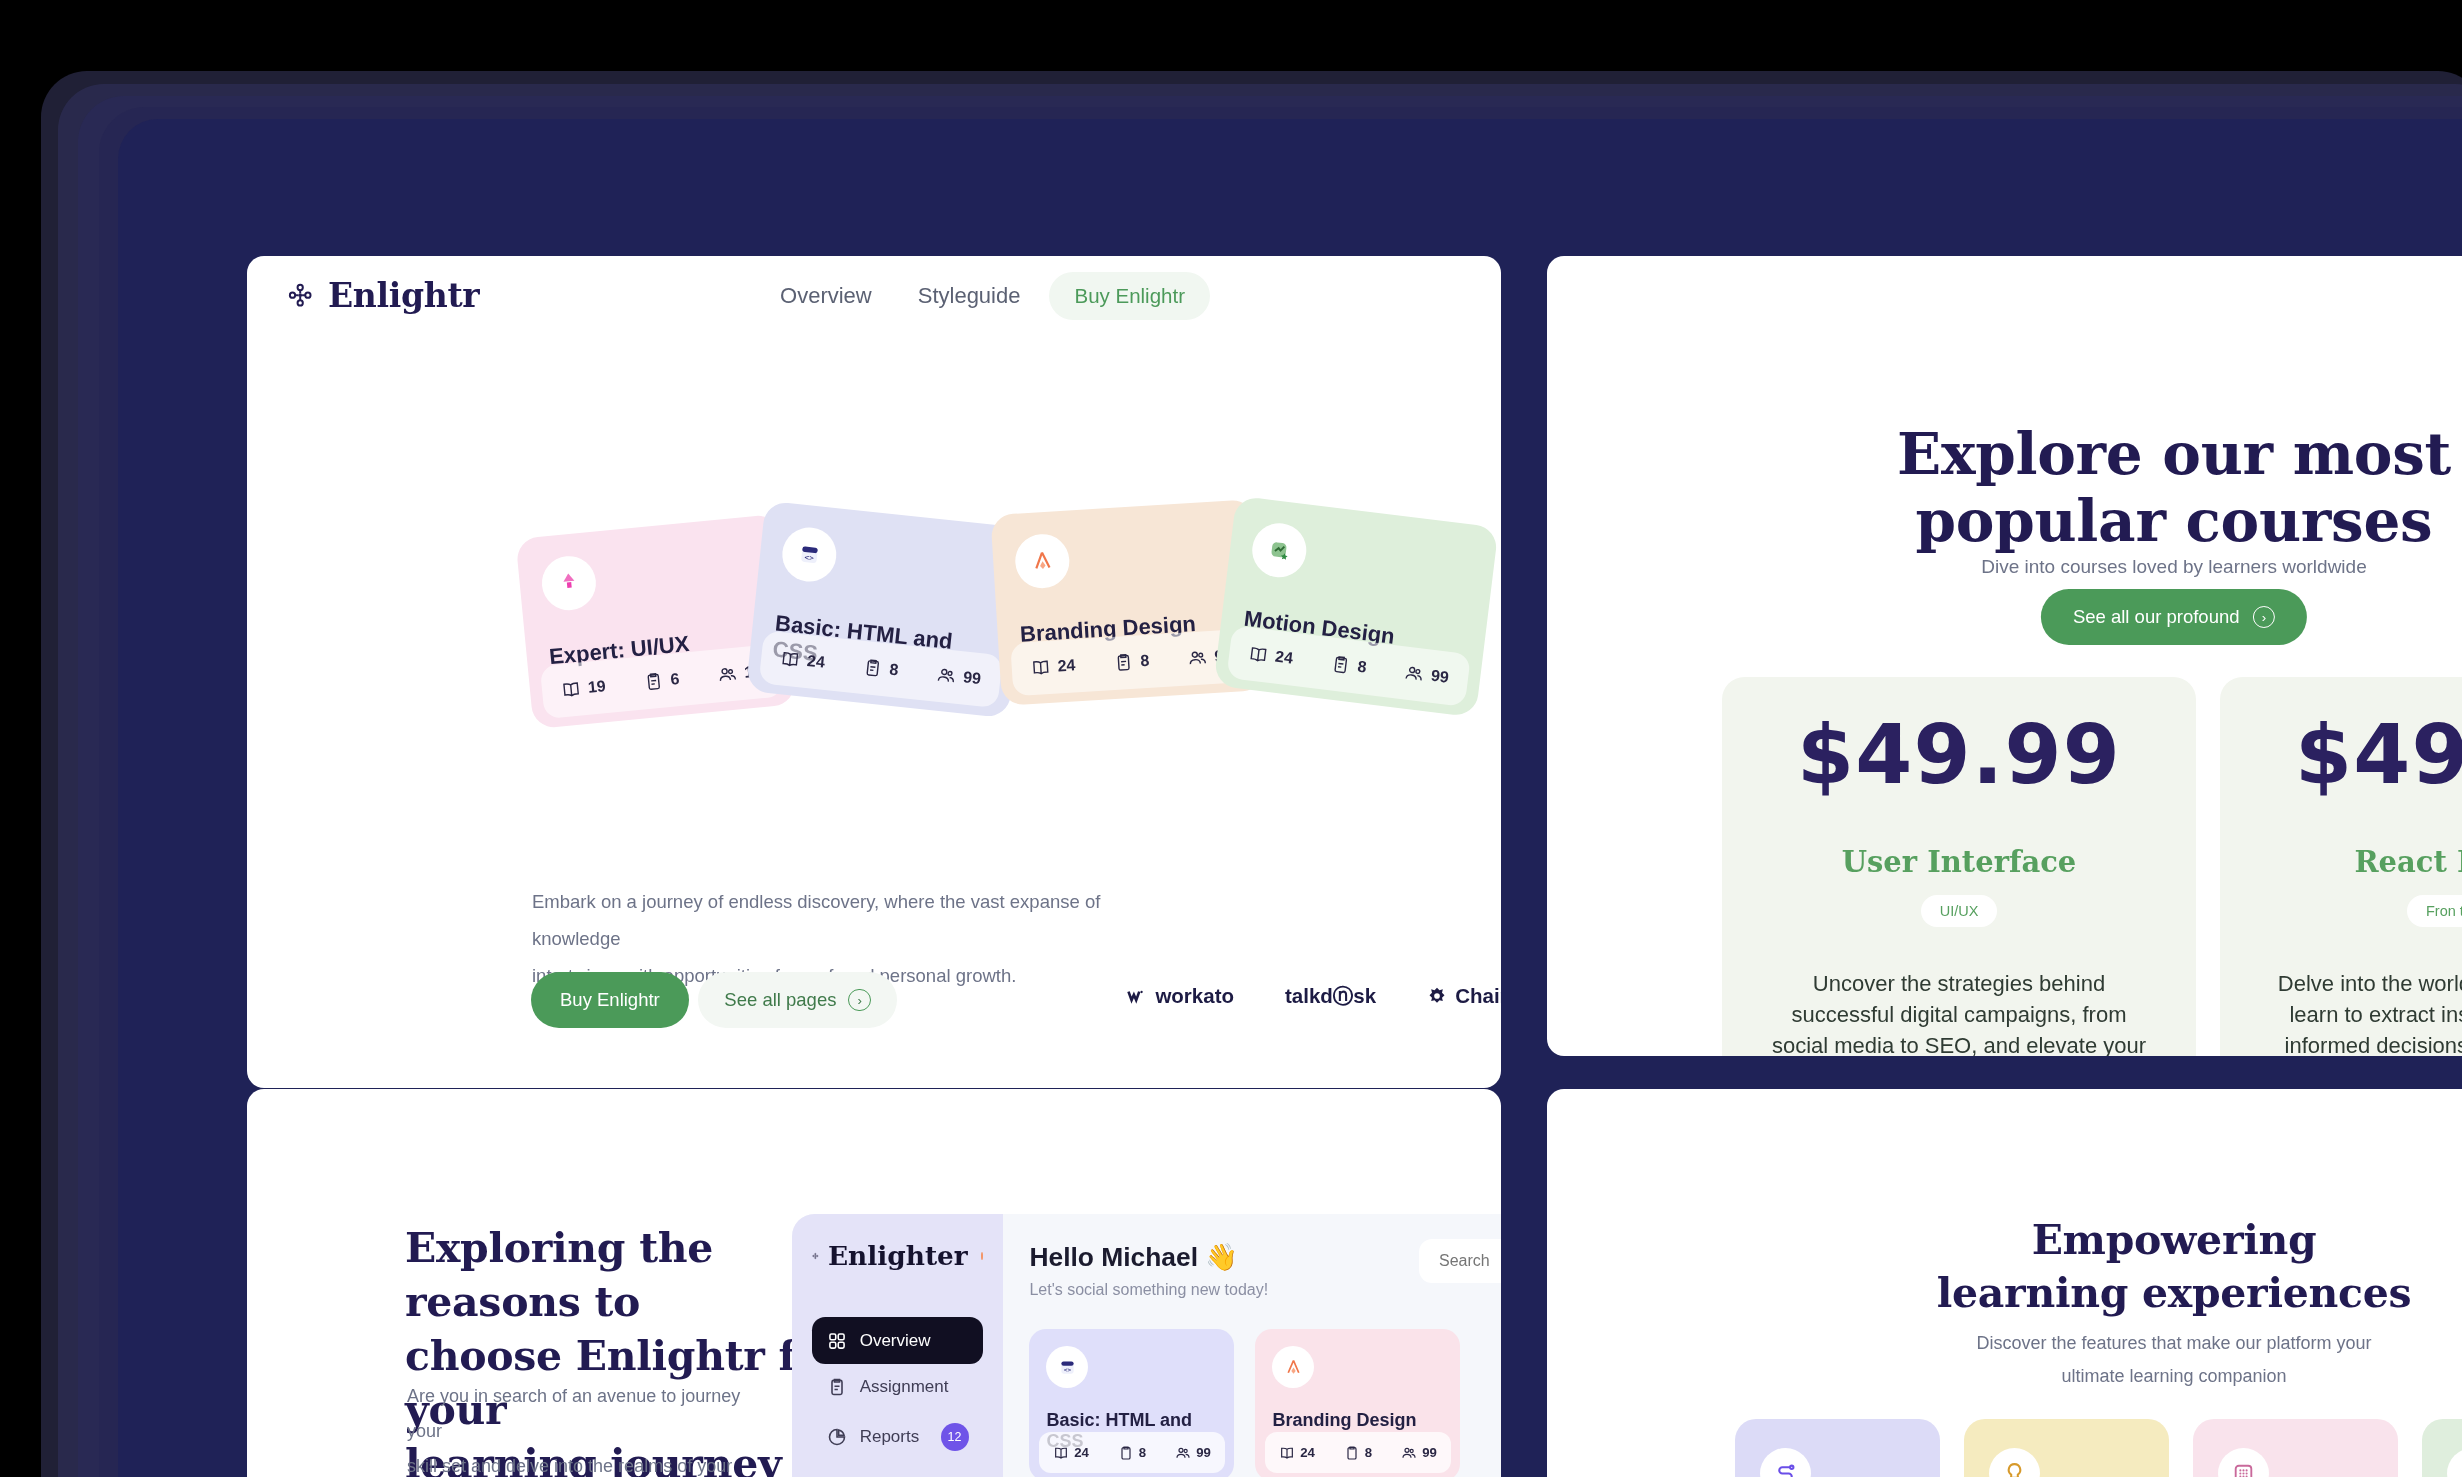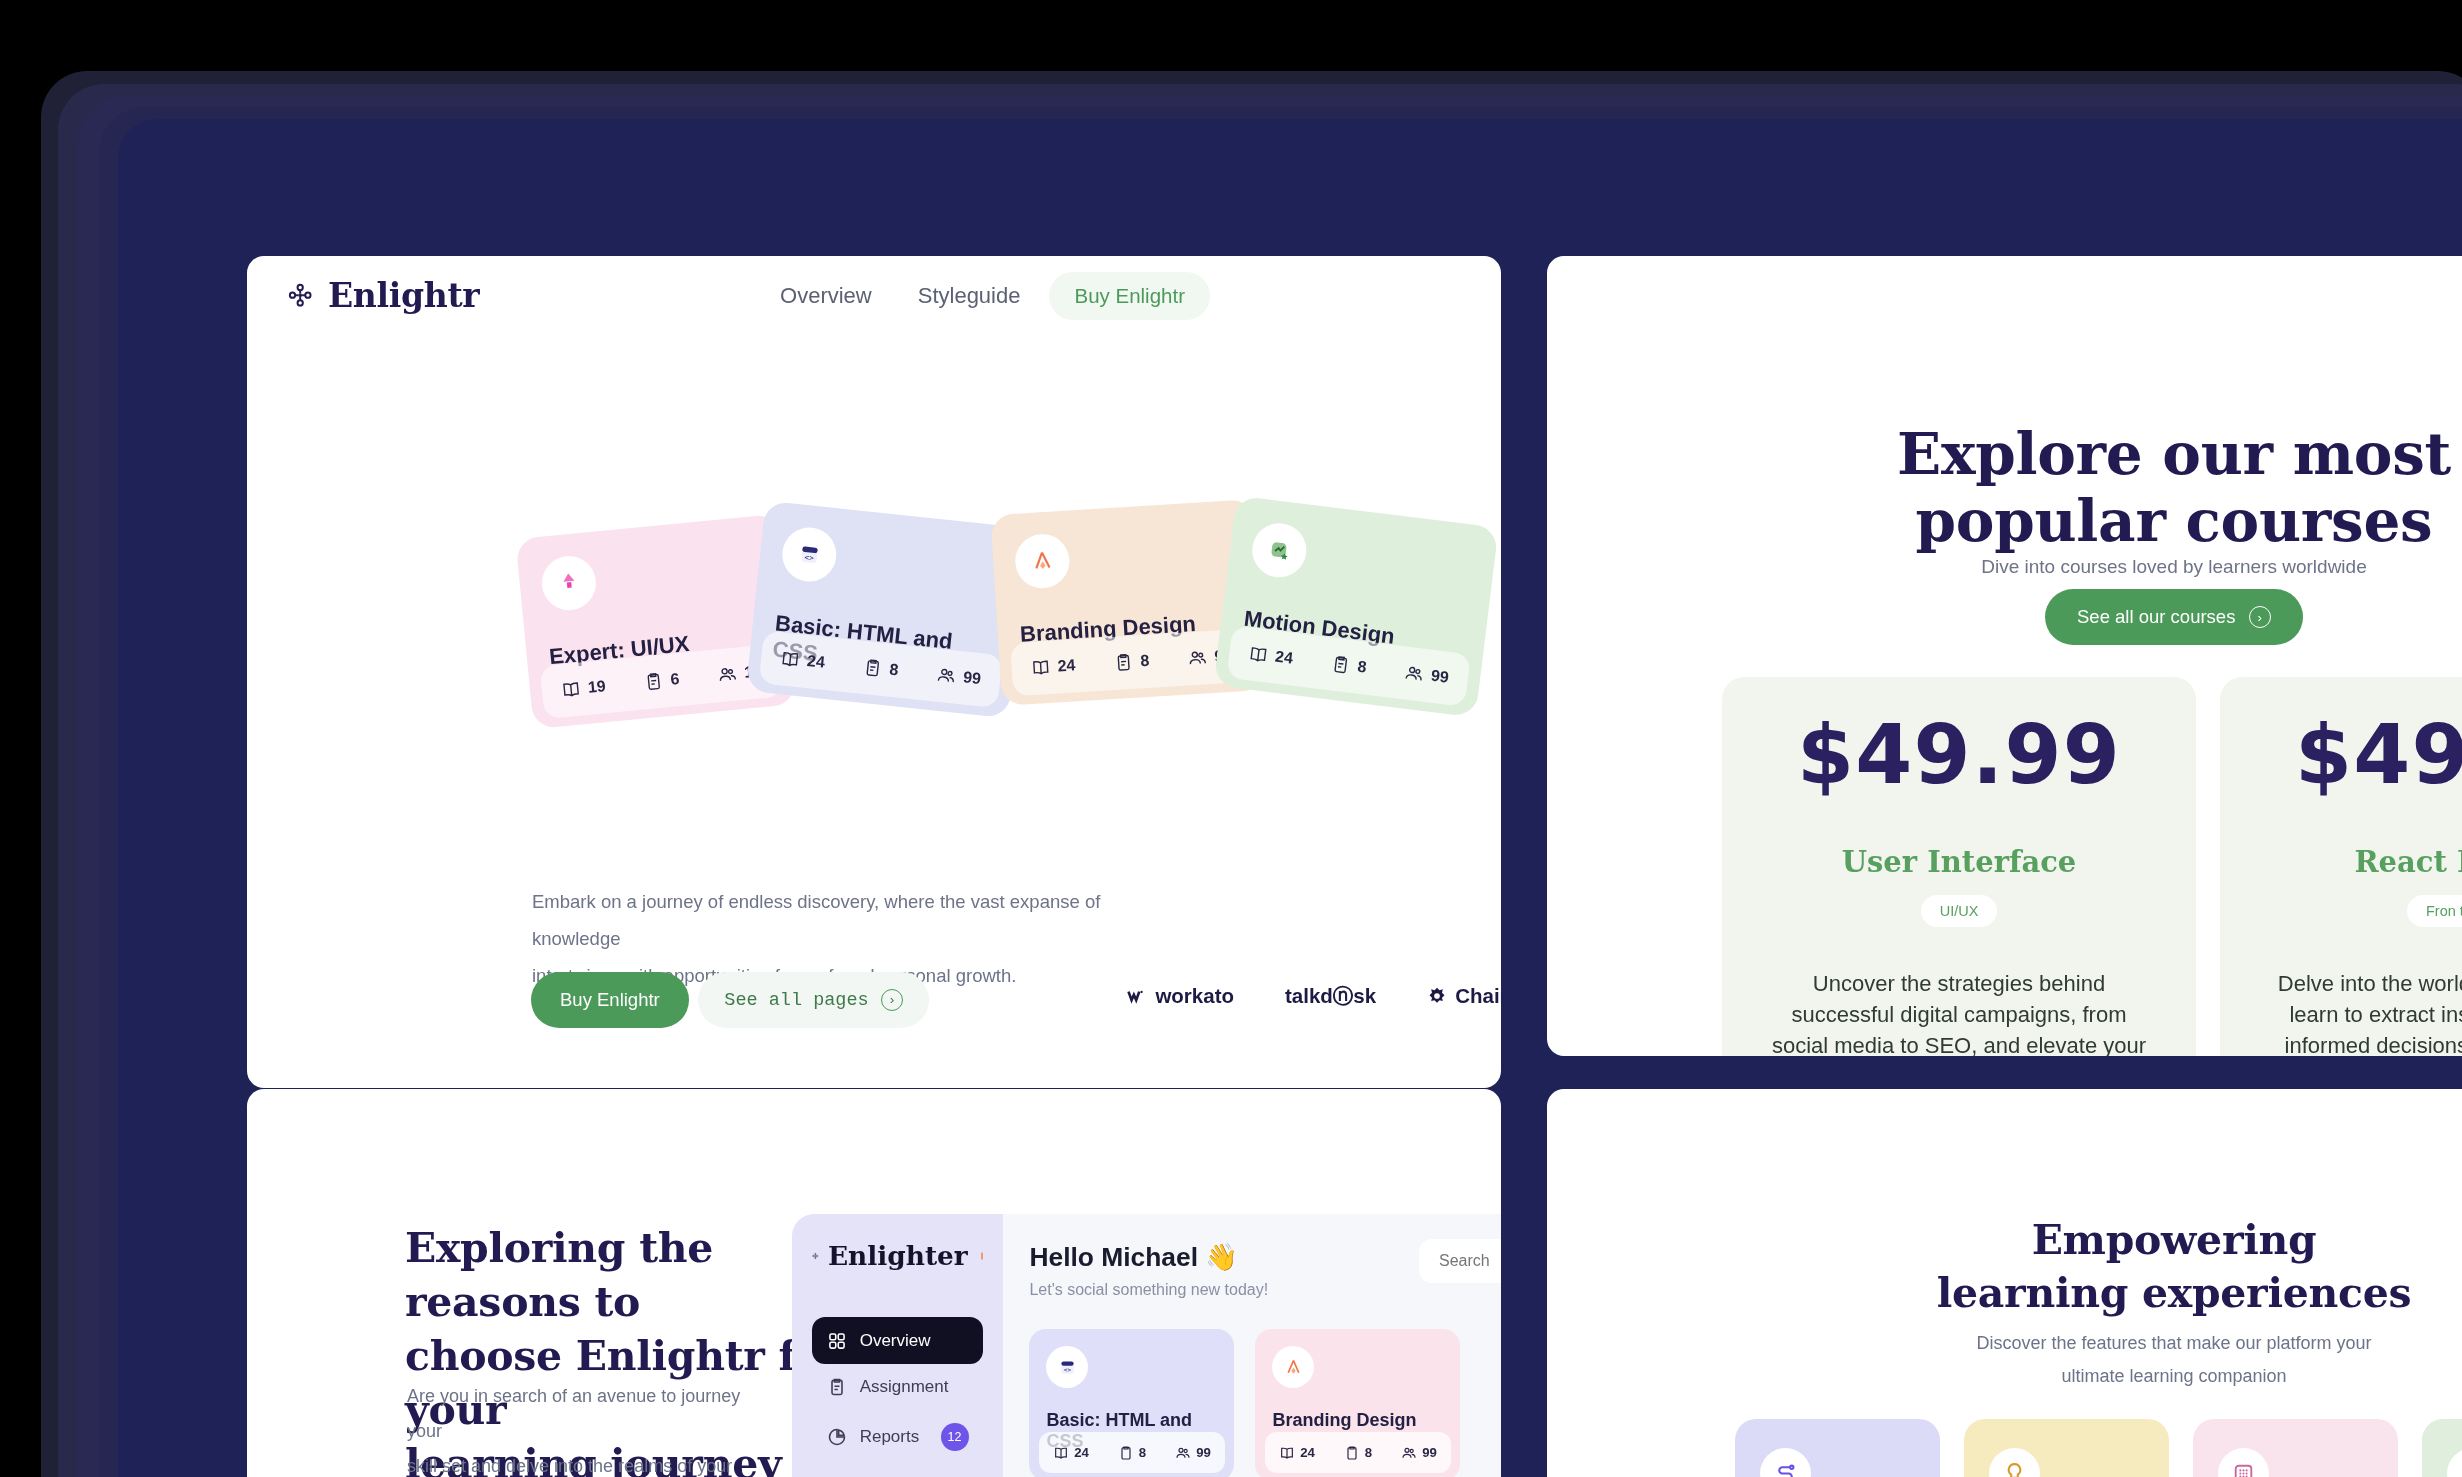--- a/index.html
+++ b/index.html
@@ -63,21 +63,21 @@
   .hero-h1 { position:absolute; left:284px; top:492px; width:871px;
     font-size:54px; line-height:1.08; }
   .hero-sub { position:absolute; left:285px; top:627px; width:594px;
     font-size:18.5px; line-height:2.0; color:#6d7388; }
   .hero-actions { position:absolute; left:284px; top:716px;
     display:flex; align-items:center; gap:9.2px; }
   .btn-primary { background:#4b9a59; color:#fff; font-size:18.5px;
     padding:17px 29px; border-radius:29px; border:none; }
   .btn-ghost { background:#f3f7f3; color:#3f7a4a; font-size:18.5px;
     padding:17px 26.4px; border-radius:29px; border:none;
-    display:flex; align-items:center; gap:12px;font-family:Liberation Mono, monospace; }
+    display:flex; align-items:center; gap:12px; }
   .arrow-circ { width:22.4px; height:22.4px; border:1.3px solid #4b9a59; border-radius:50%;
     display:flex; align-items:center; justify-content:center; font-size:13.2px; }
   .logos { position:absolute; left:878px; top:726px; display:flex;
     align-items:center; gap:51px; }
   .logo-item { display:flex; align-items:center; gap:8px;
     font-size:20.5px; font-weight:700; color:#1d1b44; }
 
   
   .courses-h1 { position:absolute; left:0; top:165px; width:100%; text-align:center;
     font-size:58px; line-height:1.15; }
@@ -357,21 +357,21 @@
 
   </div>
 
   <div class="panel" id="panel-courses">
     <div class="courses-h1 hand">
       <div>Explore our most</div>
       <div>popular courses</div>
     </div>
     <div class="courses-sub sans">Dive into courses loved by learners worldwide</div>
     <button class="courses-cta sans">
-      <span>See all our courses</span>
+      <span>See all our profound</span>
       <span class="arrow-circ-w">›</span>
     </button>
 
     <div class="pcards">
       <div class="pcard">
         <div class="price">$49.99</div>
         <div class="cname">User Interface</div>
         <div><span class="badge sans">UI/UX</span></div>
         <div class="pdesc sans">Uncover the strategies behind successful digital campaigns, from social media to SEO, and elevate your marketing skills.</div>
 

